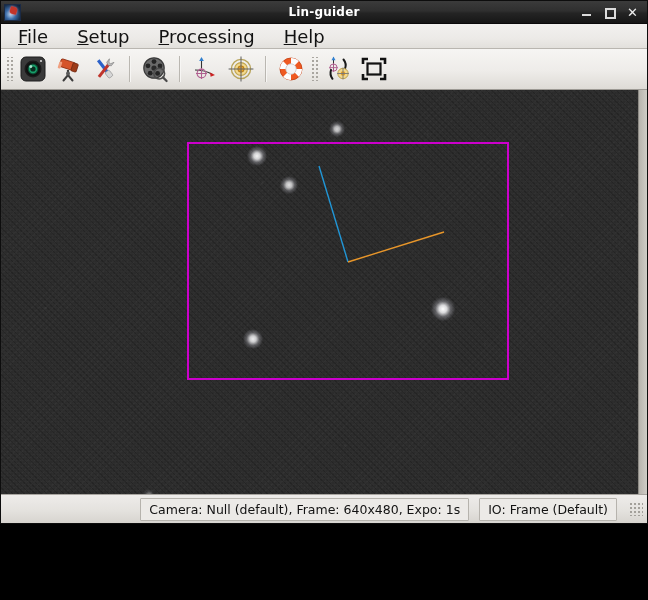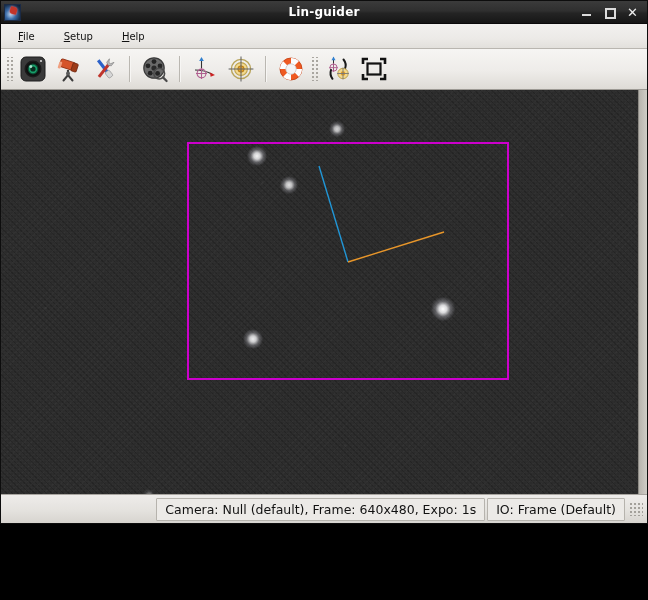--- a/index.html
+++ b/index.html
@@ -114,21 +114,21 @@
     flex: 0 0 25px;
     height: 25px;
     background: linear-gradient(to bottom, #f2f1ef 0%, #eceae7 60%, #e2e0dc 100%);
     border-bottom: 1px solid #b9b6b0;
     display: flex;
     align-items: center;
     padding-left: 8px;
     box-sizing: border-box;
   }
   .menu-item {
-    font-size: 10px;
+    font-size: 18px;
     color: #111111;
     padding: 3px 11px 3px 9px;
     margin-right: 9px;
     white-space: nowrap;
     cursor: default;
   }
   .menu-item u {
     text-decoration: underline;
   }
 
@@ -235,21 +235,21 @@
   .statusbar {
     flex: 0 0 29px;
     height: 29px;
     background: linear-gradient(to bottom, #eeecea 0%, #e4e2de 55%, #d7d4cf 100%);
     border-top: 1px solid #a8a5a0;
     display: flex;
     align-items: center;
     justify-content: flex-end;
     padding: 0 4px 0 6px;
     box-sizing: border-box;
-    gap: 2px;
+    gap: 10px;
   }
   .status-panel {
     font-size: 12.5px;
     color: #121212;
     padding: 3px 8px;
     border: 1px solid #b6b3ad;
     background: #eceae7;
     border-radius: 1px;
     white-space: nowrap;
     line-height: 15px;
@@ -274,20 +274,21 @@
     <div class="window-buttons">
       <div class="win-btn min"></div>
       <div class="win-btn max"></div>
       <div class="win-btn close">✕</div>
     </div>
   </div>
 
   <div class="menubar">
     <div class="menu-item"><u>F</u><span>ile</span></div>
     <div class="menu-item"><u>S</u><span>etup</span></div>
+    <div class="menu-item"><u>P</u><span>rocessing</span></div>
     <div class="menu-item"><u>H</u><span>elp</span></div>
   </div>
 
   <div class="toolbar">
     <div class="tb-grip"></div>
 
     <div class="tb-btn">
       <span>
         <svg width="28" height="28" viewBox="0 0 28 28">
           <rect x="2" y="2" width="24" height="24" rx="5" fill="#3a3a3a" stroke="#1d1d1d"></rect>

